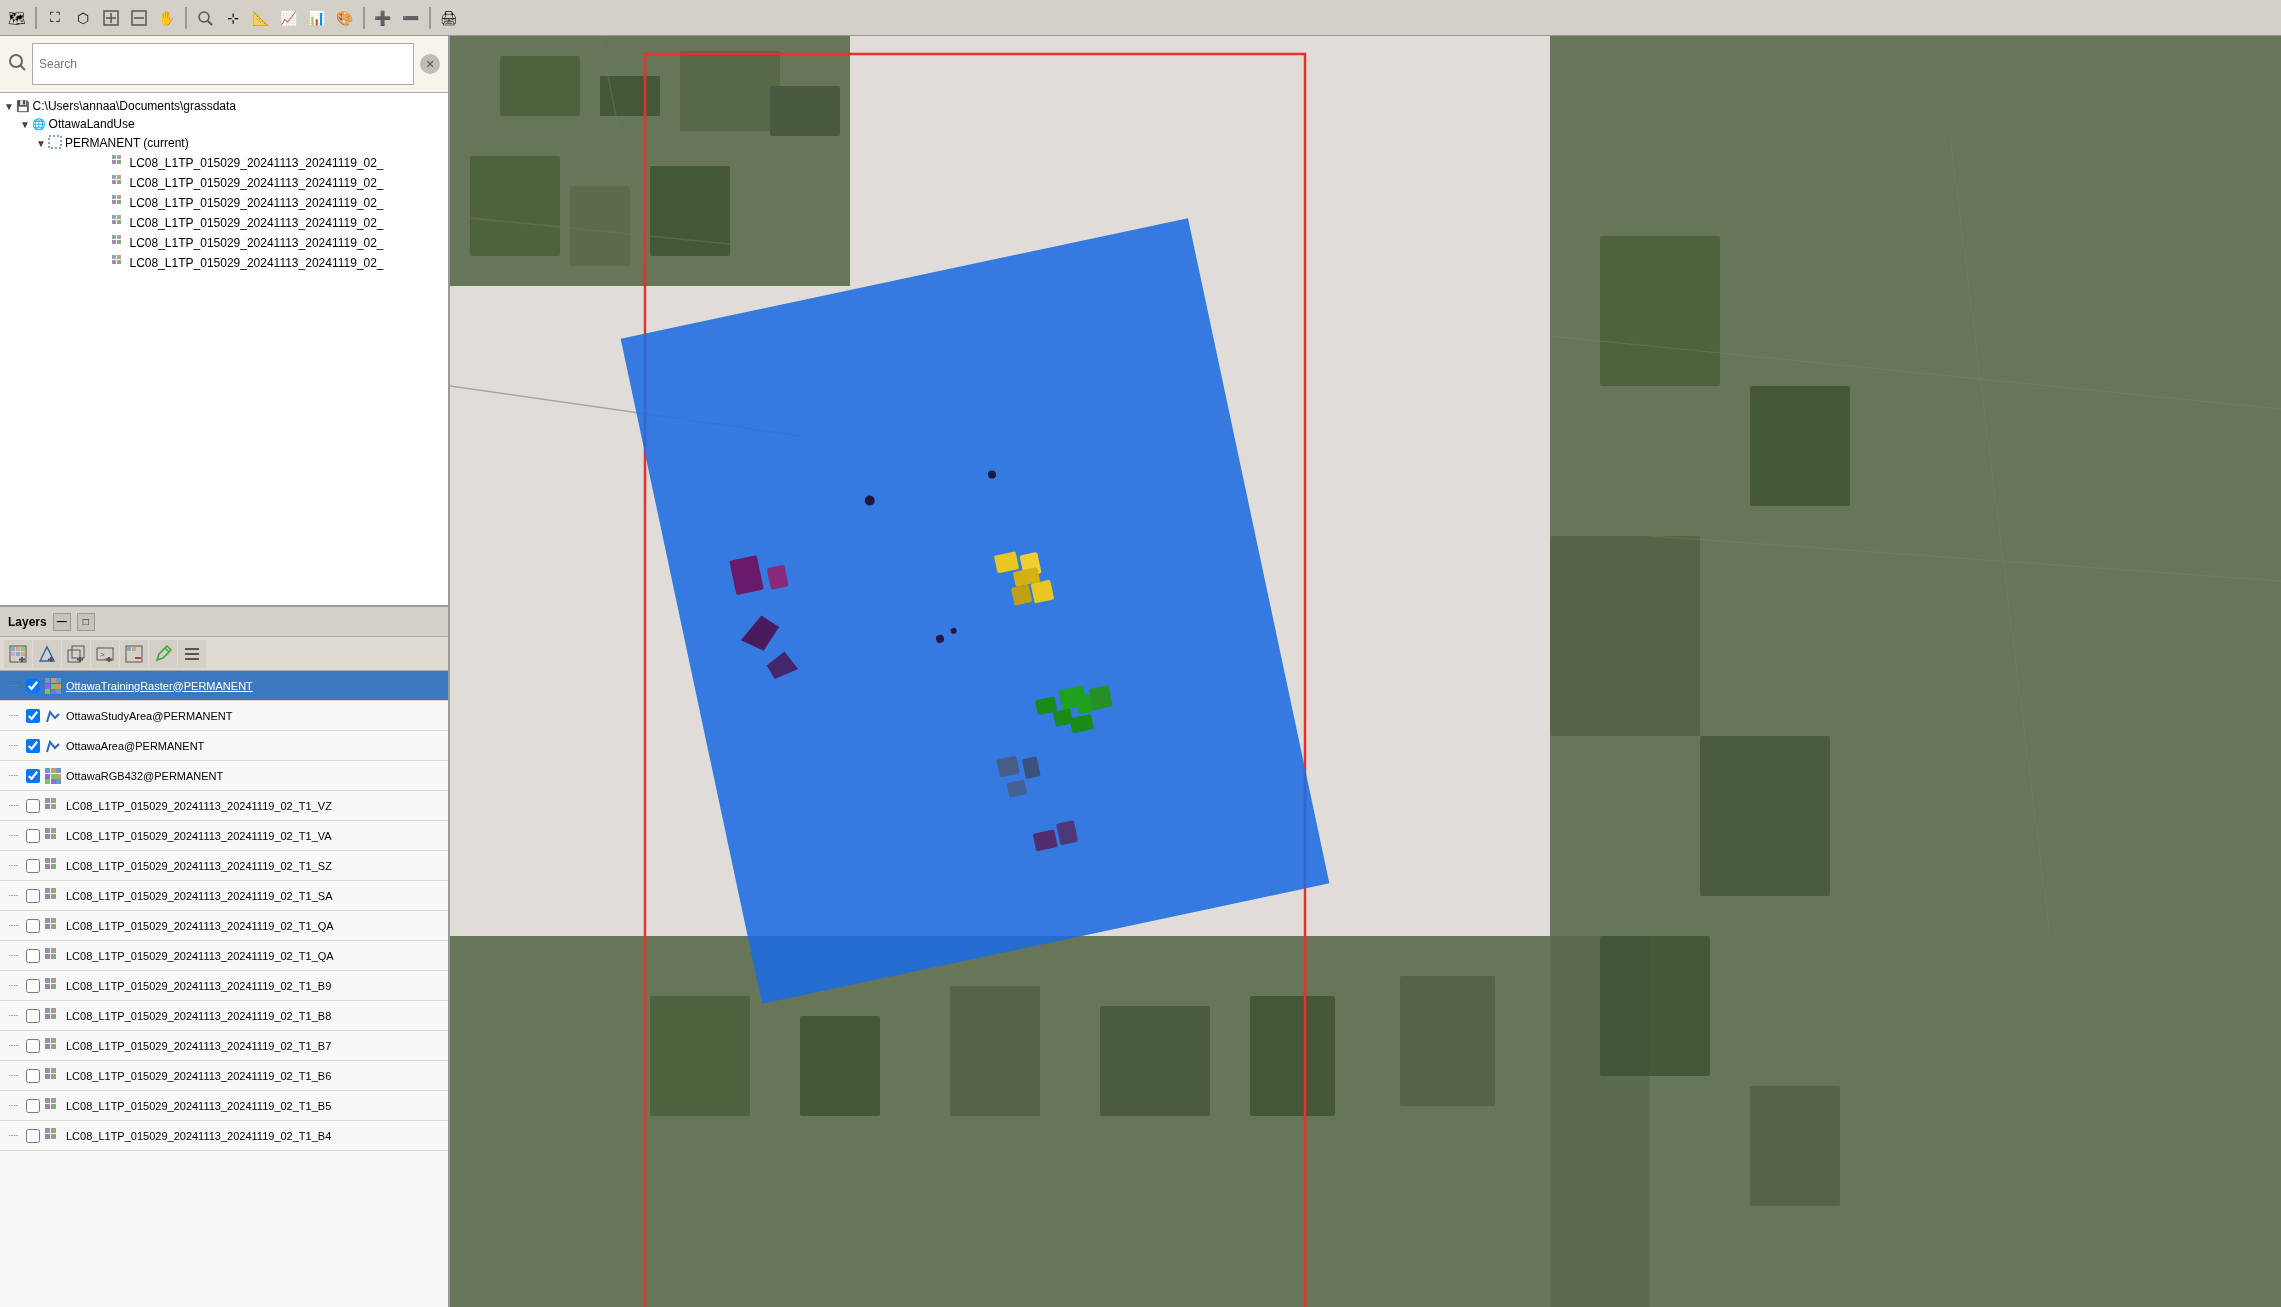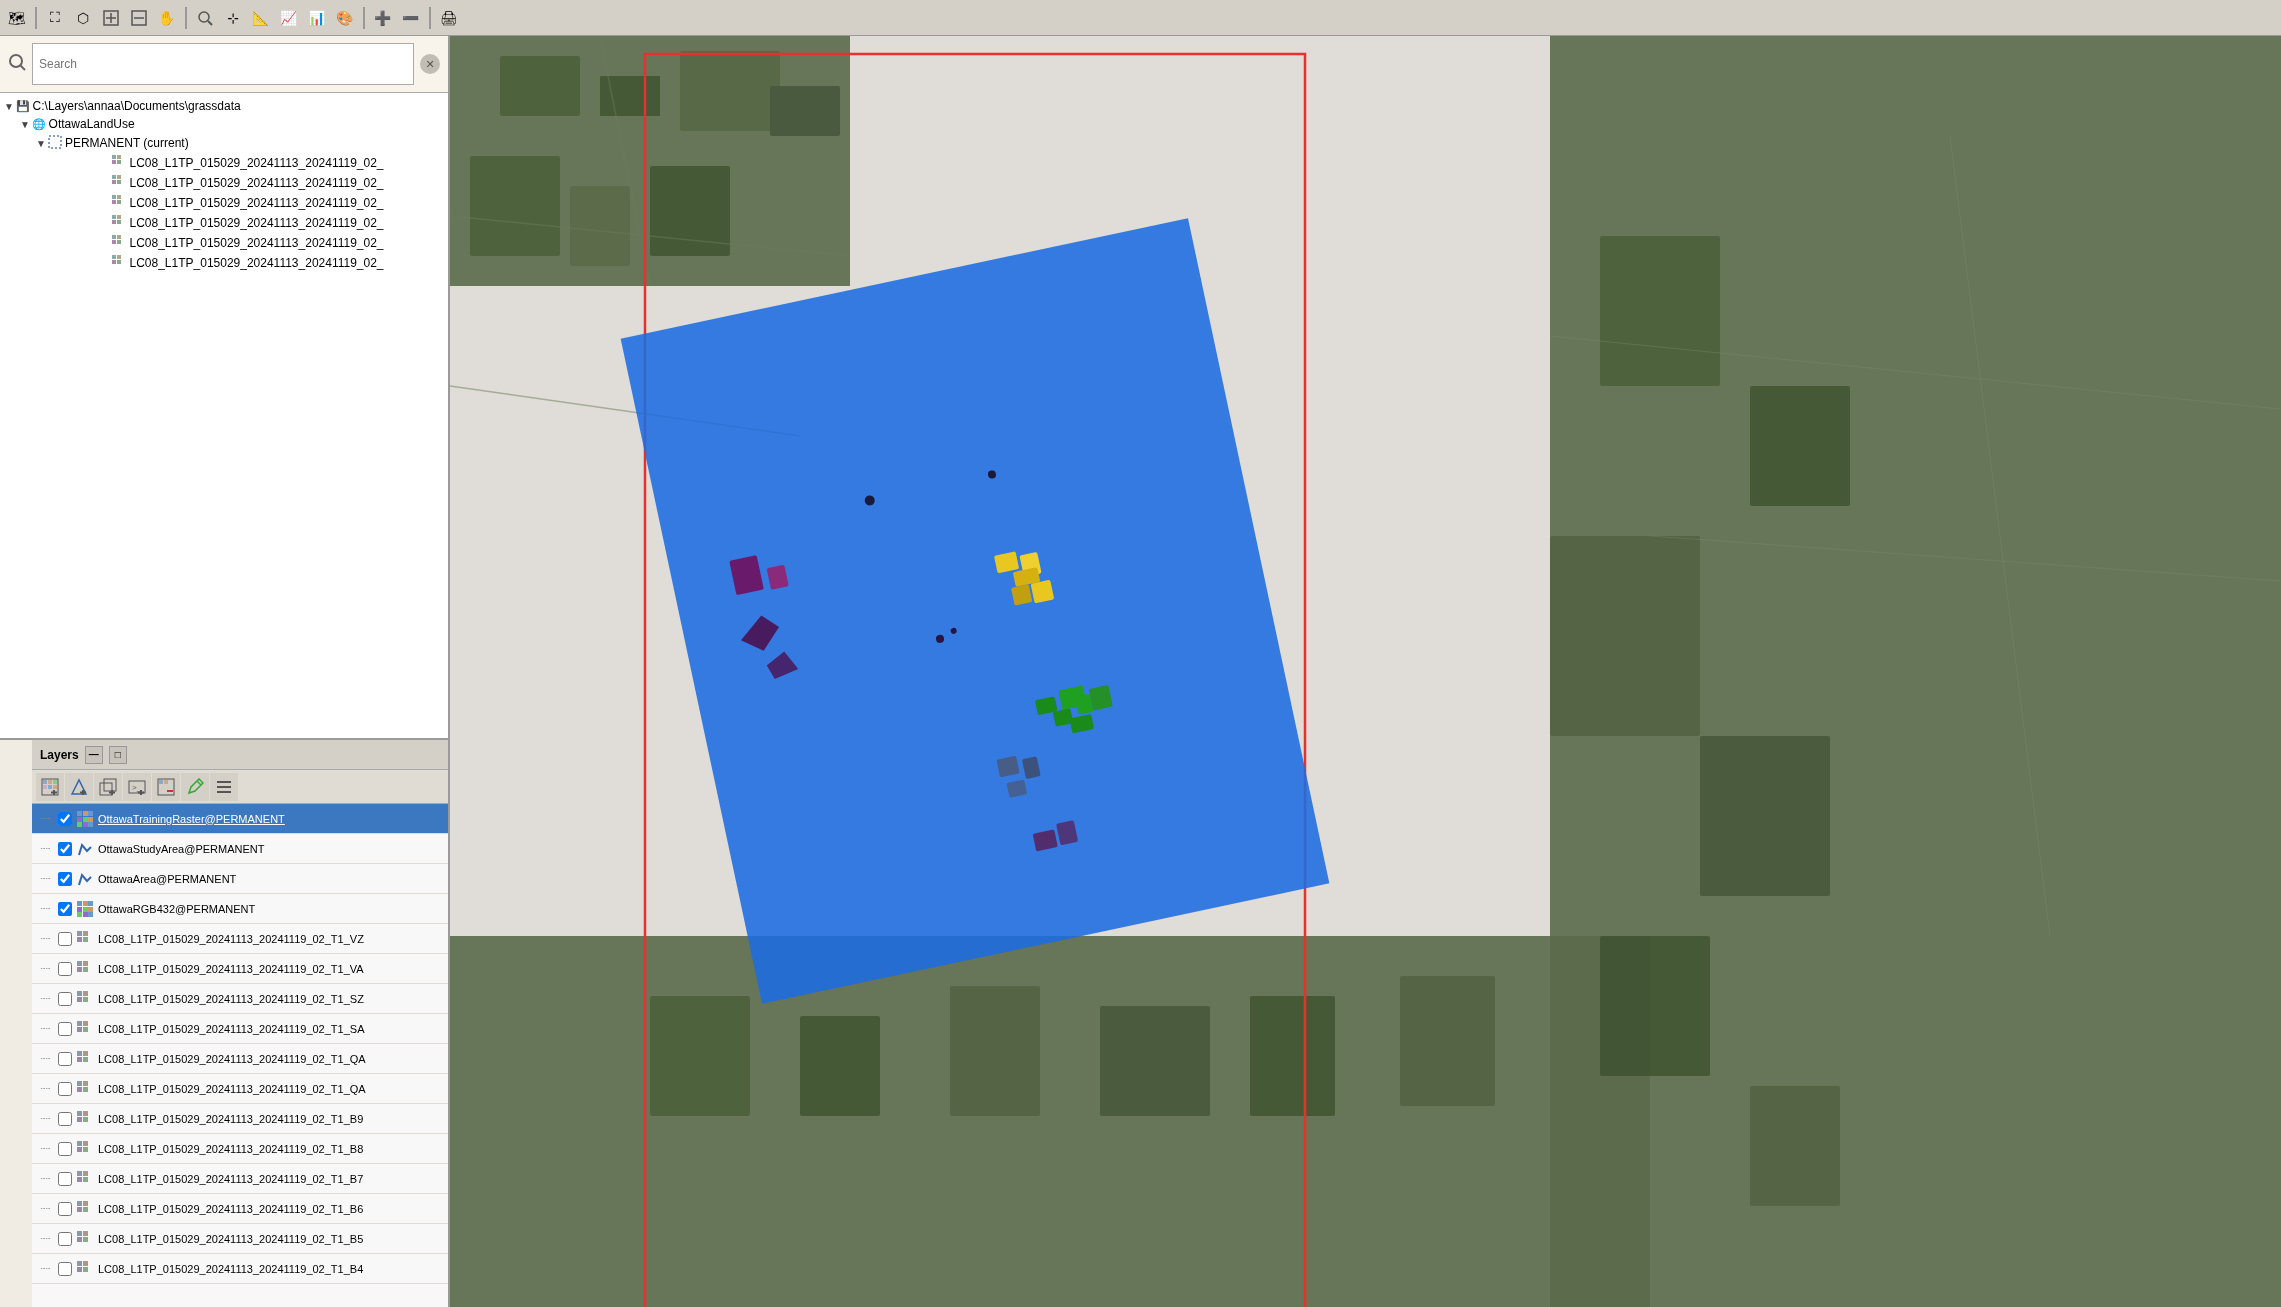--- a/index.html
+++ b/index.html
@@ -291,21 +291,21 @@
       </span>
       <input class="search-input" type="text" placeholder="Search" style="">
       <button class="search-clear-btn">✕</button>
     </div>
 
     <div class="file-tree">
 
       <div class="tree-item">
         <span class="tree-expand">▼</span>
         <span class="tree-icon folder-icon">💾</span>
-        <span>C:\Layers\annaa\Documents\grassdata</span>
+        <span>C:\Users\annaa\Documents\grassdata</span>
       </div>
 
       <div class="tree-item indent1">
         <span class="tree-expand">▼</span>
         <span class="tree-icon mapset-icon">🌐</span>
         <span>OttawaLandUse</span>
       </div>
 
       <div class="tree-item indent2">
         <span class="tree-expand">▼</span>
@@ -378,21 +378,21 @@
               <rect x="0" y="0" width="4" height="4" fill="#8aa"></rect>
               <rect x="5" y="0" width="4" height="4" fill="#aa8"></rect>
               <rect x="0" y="5" width="4" height="4" fill="#a8a"></rect>
               <rect x="5" y="5" width="4" height="4" fill="#8a8"></rect>
             </svg>
         </span>
         <span>LC08_L1TP_015029_20241113_20241119_02_</span>
       </div>
     </div>
 
-    <div class="layers-panel" style="height: 567px; margin-left: 32px;">
+    <div class="layers-panel" style="height: 700px;">
 
       <div class="layers-header">
         <span>Layers</span>
         <div class="layers-header-btn">—</div>
         <div class="layers-header-btn">□</div>
       </div>
 
       <div class="layers-toolbar">
         <div class="layers-btn">
           <svg width="18" height="18" viewBox="0 0 18 18">

